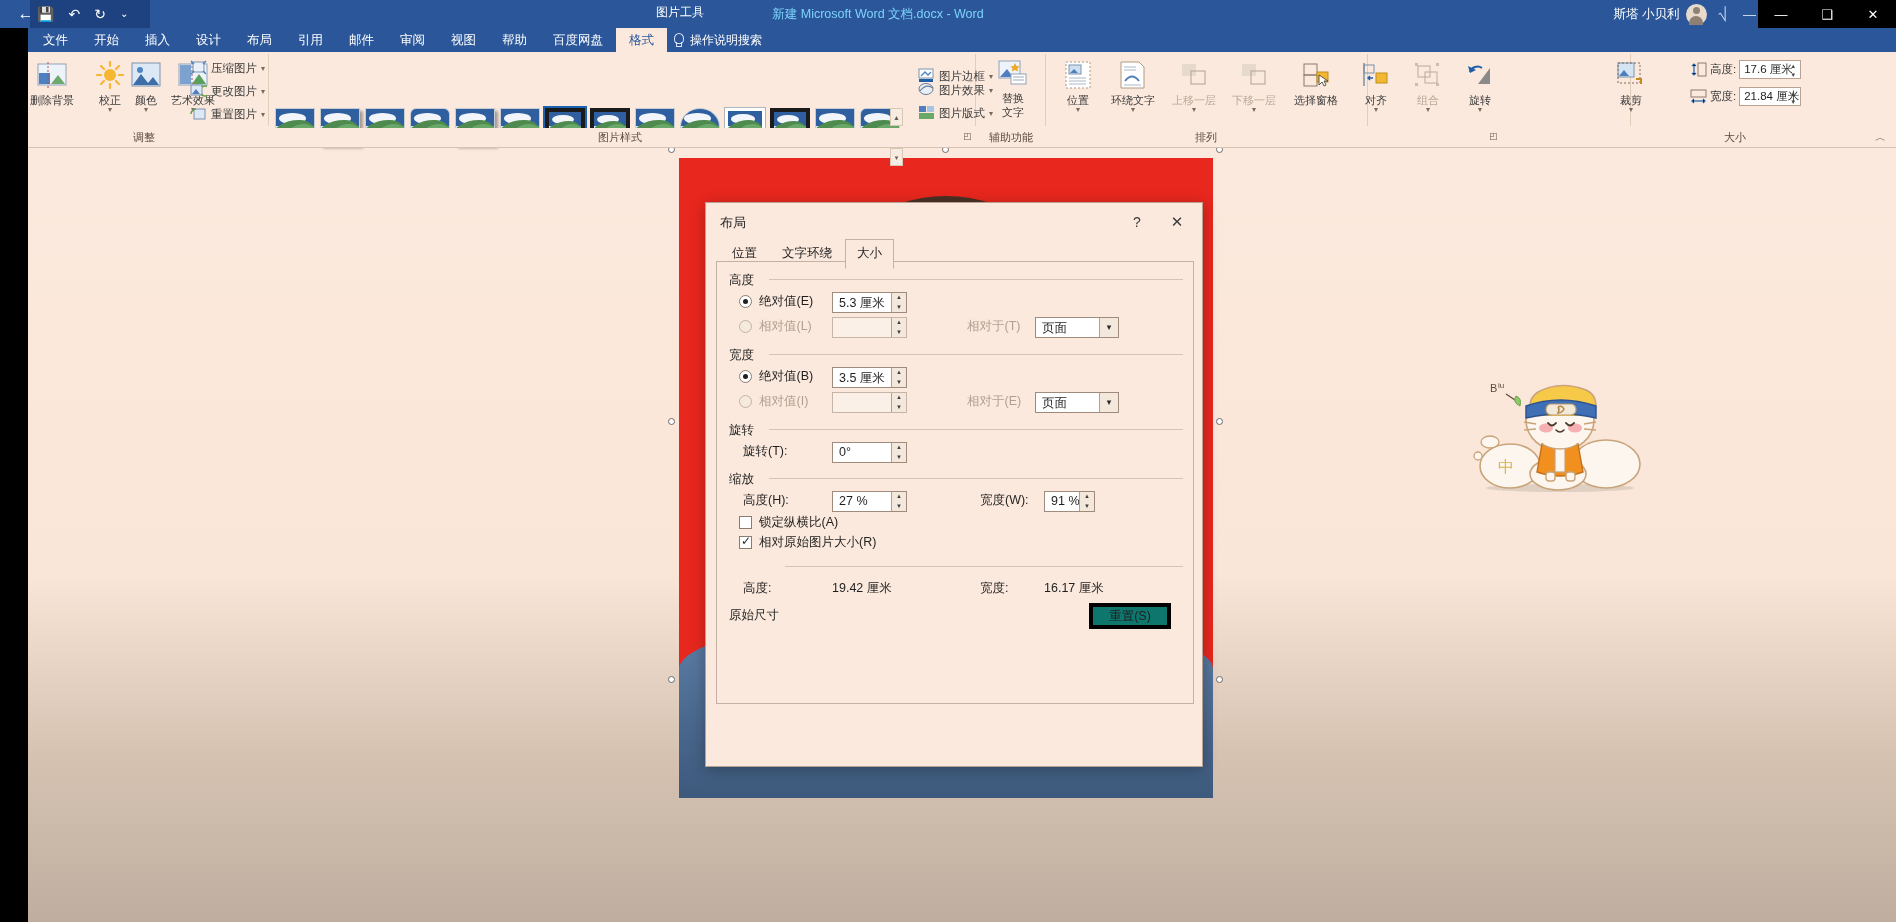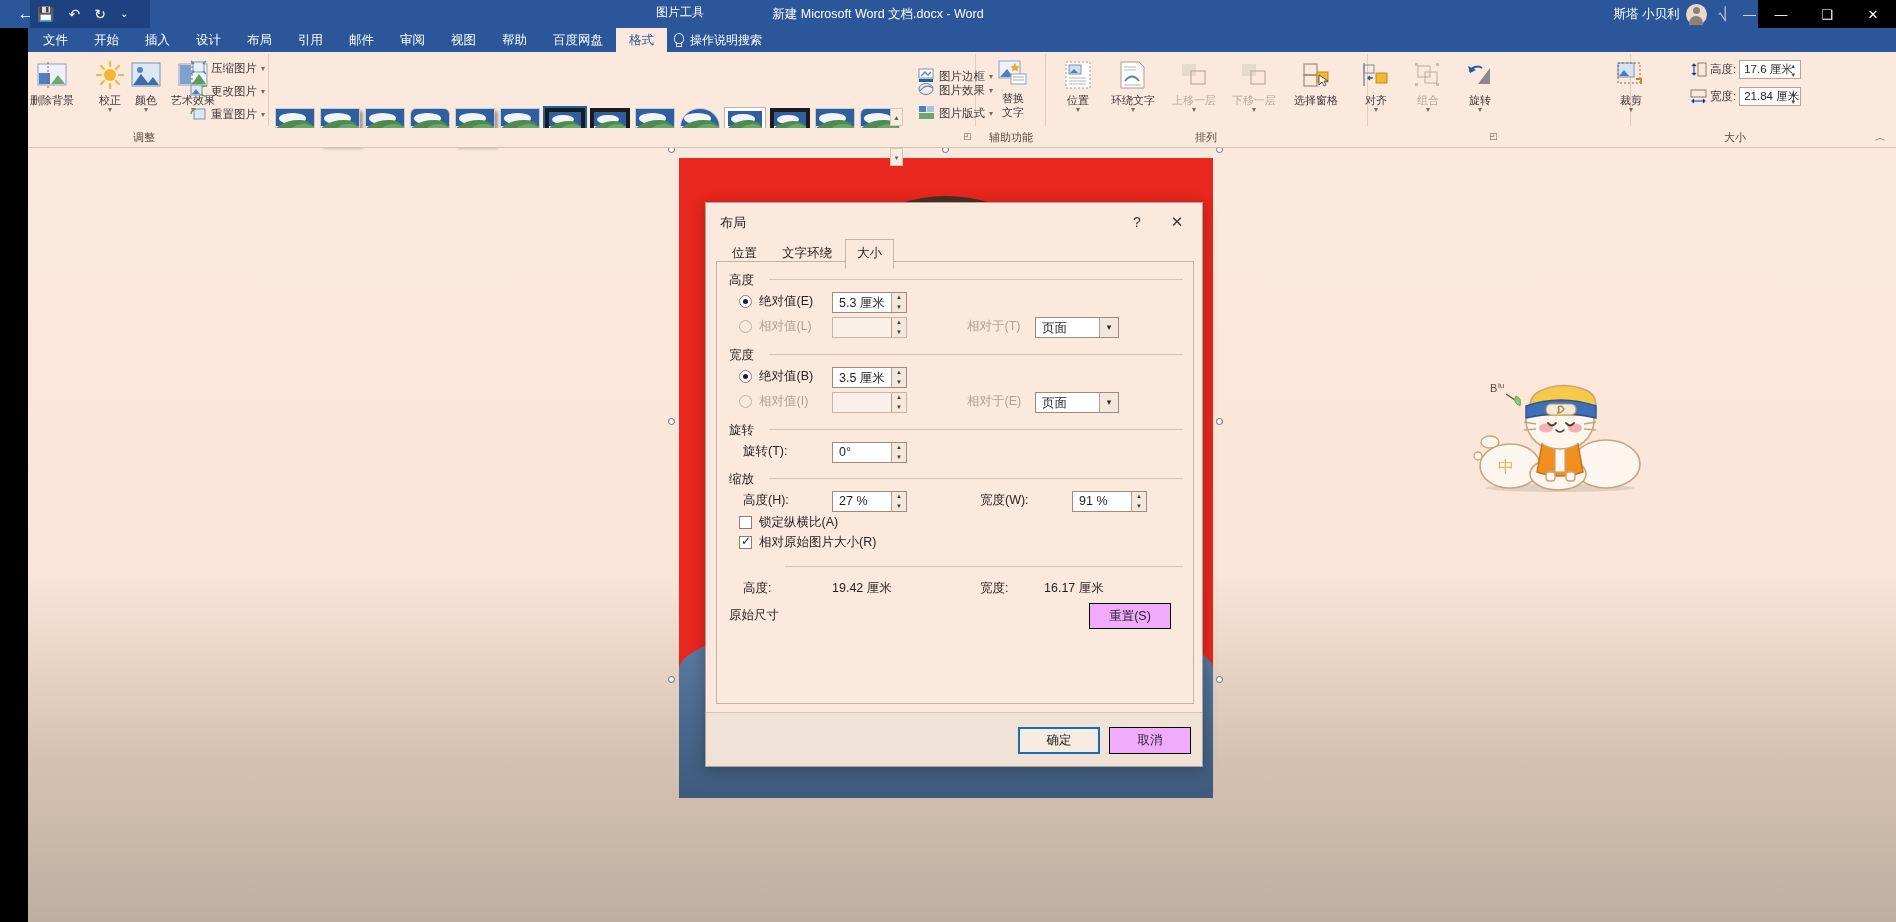--- a/index.html
+++ b/index.html
@@ -24,21 +24,21 @@
   .qat {
     position: absolute; left: 30px; top: 0; height: 28px;
     background: #1e4280; width: 120px;
   }
   .qat-btn {
     float: left; height: 28px; line-height: 28px; color: #fff;
     font-size: 14px; padding: 0 7px; text-align: center;
   }
   .tb-title {
     position: absolute; left: 0; top: 0; width: 1756px; height: 28px;
-    text-align: center; line-height: 28px; color: #ffffff; font-size: 12.5px;
+    text-align: center; line-height: 28px; color: #7dd3fc; font-size: 12.5px;
   }
   .tb-right {
     position: absolute; right: 0; top: 0; height: 28px;
     display: flex; align-items: center;
   }
   .tb-user { color: #fff; font-size: 12.5px; margin-right: 6px; }
   .tb-avatar {
     width: 21px; height: 21px; border-radius: 50%;
     background: #e8dacb; position: relative; margin-right: 12px;
   }
@@ -323,21 +323,21 @@
   .cbox {
     position: absolute; width: 13px; height: 13px; background: #fff;
     border: 1px solid #8a7d72;
   }
   .cbox.on::after {
     content: "✓"; position: absolute; left: 1px; top: -3px;
     font-size: 12px; color: #1f1f1f;
   }
   .statictxt { position: absolute; font-size: 12.5px; color: #1f1f1f; }
   .btn {
-    position: absolute; background: #f0abfc; border: 1px solid #000000;
+    position: absolute; background: #0f766e; border: 4px solid #000000;
     font-size: 12.5px; color: #1f1f1f; text-align: center;
     display: flex; align-items: center; justify-content: center;
   }
   .btn.primary { border: 2px solid #1b6cb0; background: #f7ece2; }
   .dlg-footer {
     position: absolute; left: 0; bottom: 0; width: 100%; height: 54px;
     background: #f0e2d6; border-top: 1px solid #d7c6b7;
   }
   .leftbar { position: absolute; left: 0; top: 28px; width: 28px; height: 894px; background: #000; }
 </style>
@@ -872,20 +872,21 @@
         <span class="spin">
             <span>▲</span>
             <span>▼</span>
           </span>
       </span>
     </div>
   </div>
 
   <div class="ribbon-labels">
     <div class="grp-label" style="left:24px; width:240px;">调整</div>
+    <div class="grp-label" style="left:275px; width:690px;">图片样式</div>
     <div class="grp-label" style="left:980px; width:62px;">辅助功能</div>
     <div class="grp-label" style="left:1050px; width:312px;">排列</div>
     <div class="grp-label" style="left:1635px; width:200px;">大小</div>
     <div class="dlg-launcher" style="left:963px; top:3px;">◰</div>
     <div class="dlg-launcher" style="left:1489px; top:3px;">◰</div>
     <div class="dlg-launcher" style="left:1875px; top:2px; font-size:11px;">︿</div>
   </div>
 
   <div class="dialog">
     <div class="dlg-title">布局</div>
@@ -972,21 +973,21 @@
 
       <div class="statictxt" style="left:26px; top:230px;">高度(H):</div>
       <div class="tbox" style="left:115px; top:229px; width:75px;">
         <span class="val">27 %</span>
         <span class="tspin">
             <span>▲</span>
             <span>▼</span>
           </span>
       </div>
       <div class="statictxt" style="left:263px; top:230px;">宽度(W):</div>
-      <div class="tbox" style="left:327px; top:229px; width:75px;margin-left:28px;">
+      <div class="tbox" style="left:327px; top:229px; width:51px;">
         <span class="val">91 %</span>
         <span class="tspin">
             <span>▲</span>
             <span>▼</span>
           </span>
       </div>
 
       <div class="cbox" style="left:22px; top:254px;"></div>
       <div class="statictxt" style="left:42px; top:252px;">锁定纵横比(A)</div>
 
@@ -997,20 +998,16 @@
       <div class="grp-rule" style="left:68px; top:304px; width:398px;"></div>
 
       <div class="statictxt" style="left:26px; top:318px;">高度:</div>
       <div class="statictxt" style="left:115px; top:318px;">19.42 厘米</div>
       <div class="statictxt" style="left:263px; top:318px;">宽度:</div>
       <div class="statictxt" style="left:327px; top:318px;">16.17 厘米</div>
 
       <div class="btn" style="left:372px; top:341px; width:82px; height:26px;">重置(S)</div>
     </div>
 
-    <div class="dlg-footer">
-      <div class="btn primary" style="left:312px; top:14px; width:82px; height:27px;">确定</div>
-      <div class="btn" style="left:403px; top:14px; width:82px; height:27px;">取消</div>
-    </div>
   </div>
 
   <div class="leftbar"></div>
 </div>
 
 </body></html>

